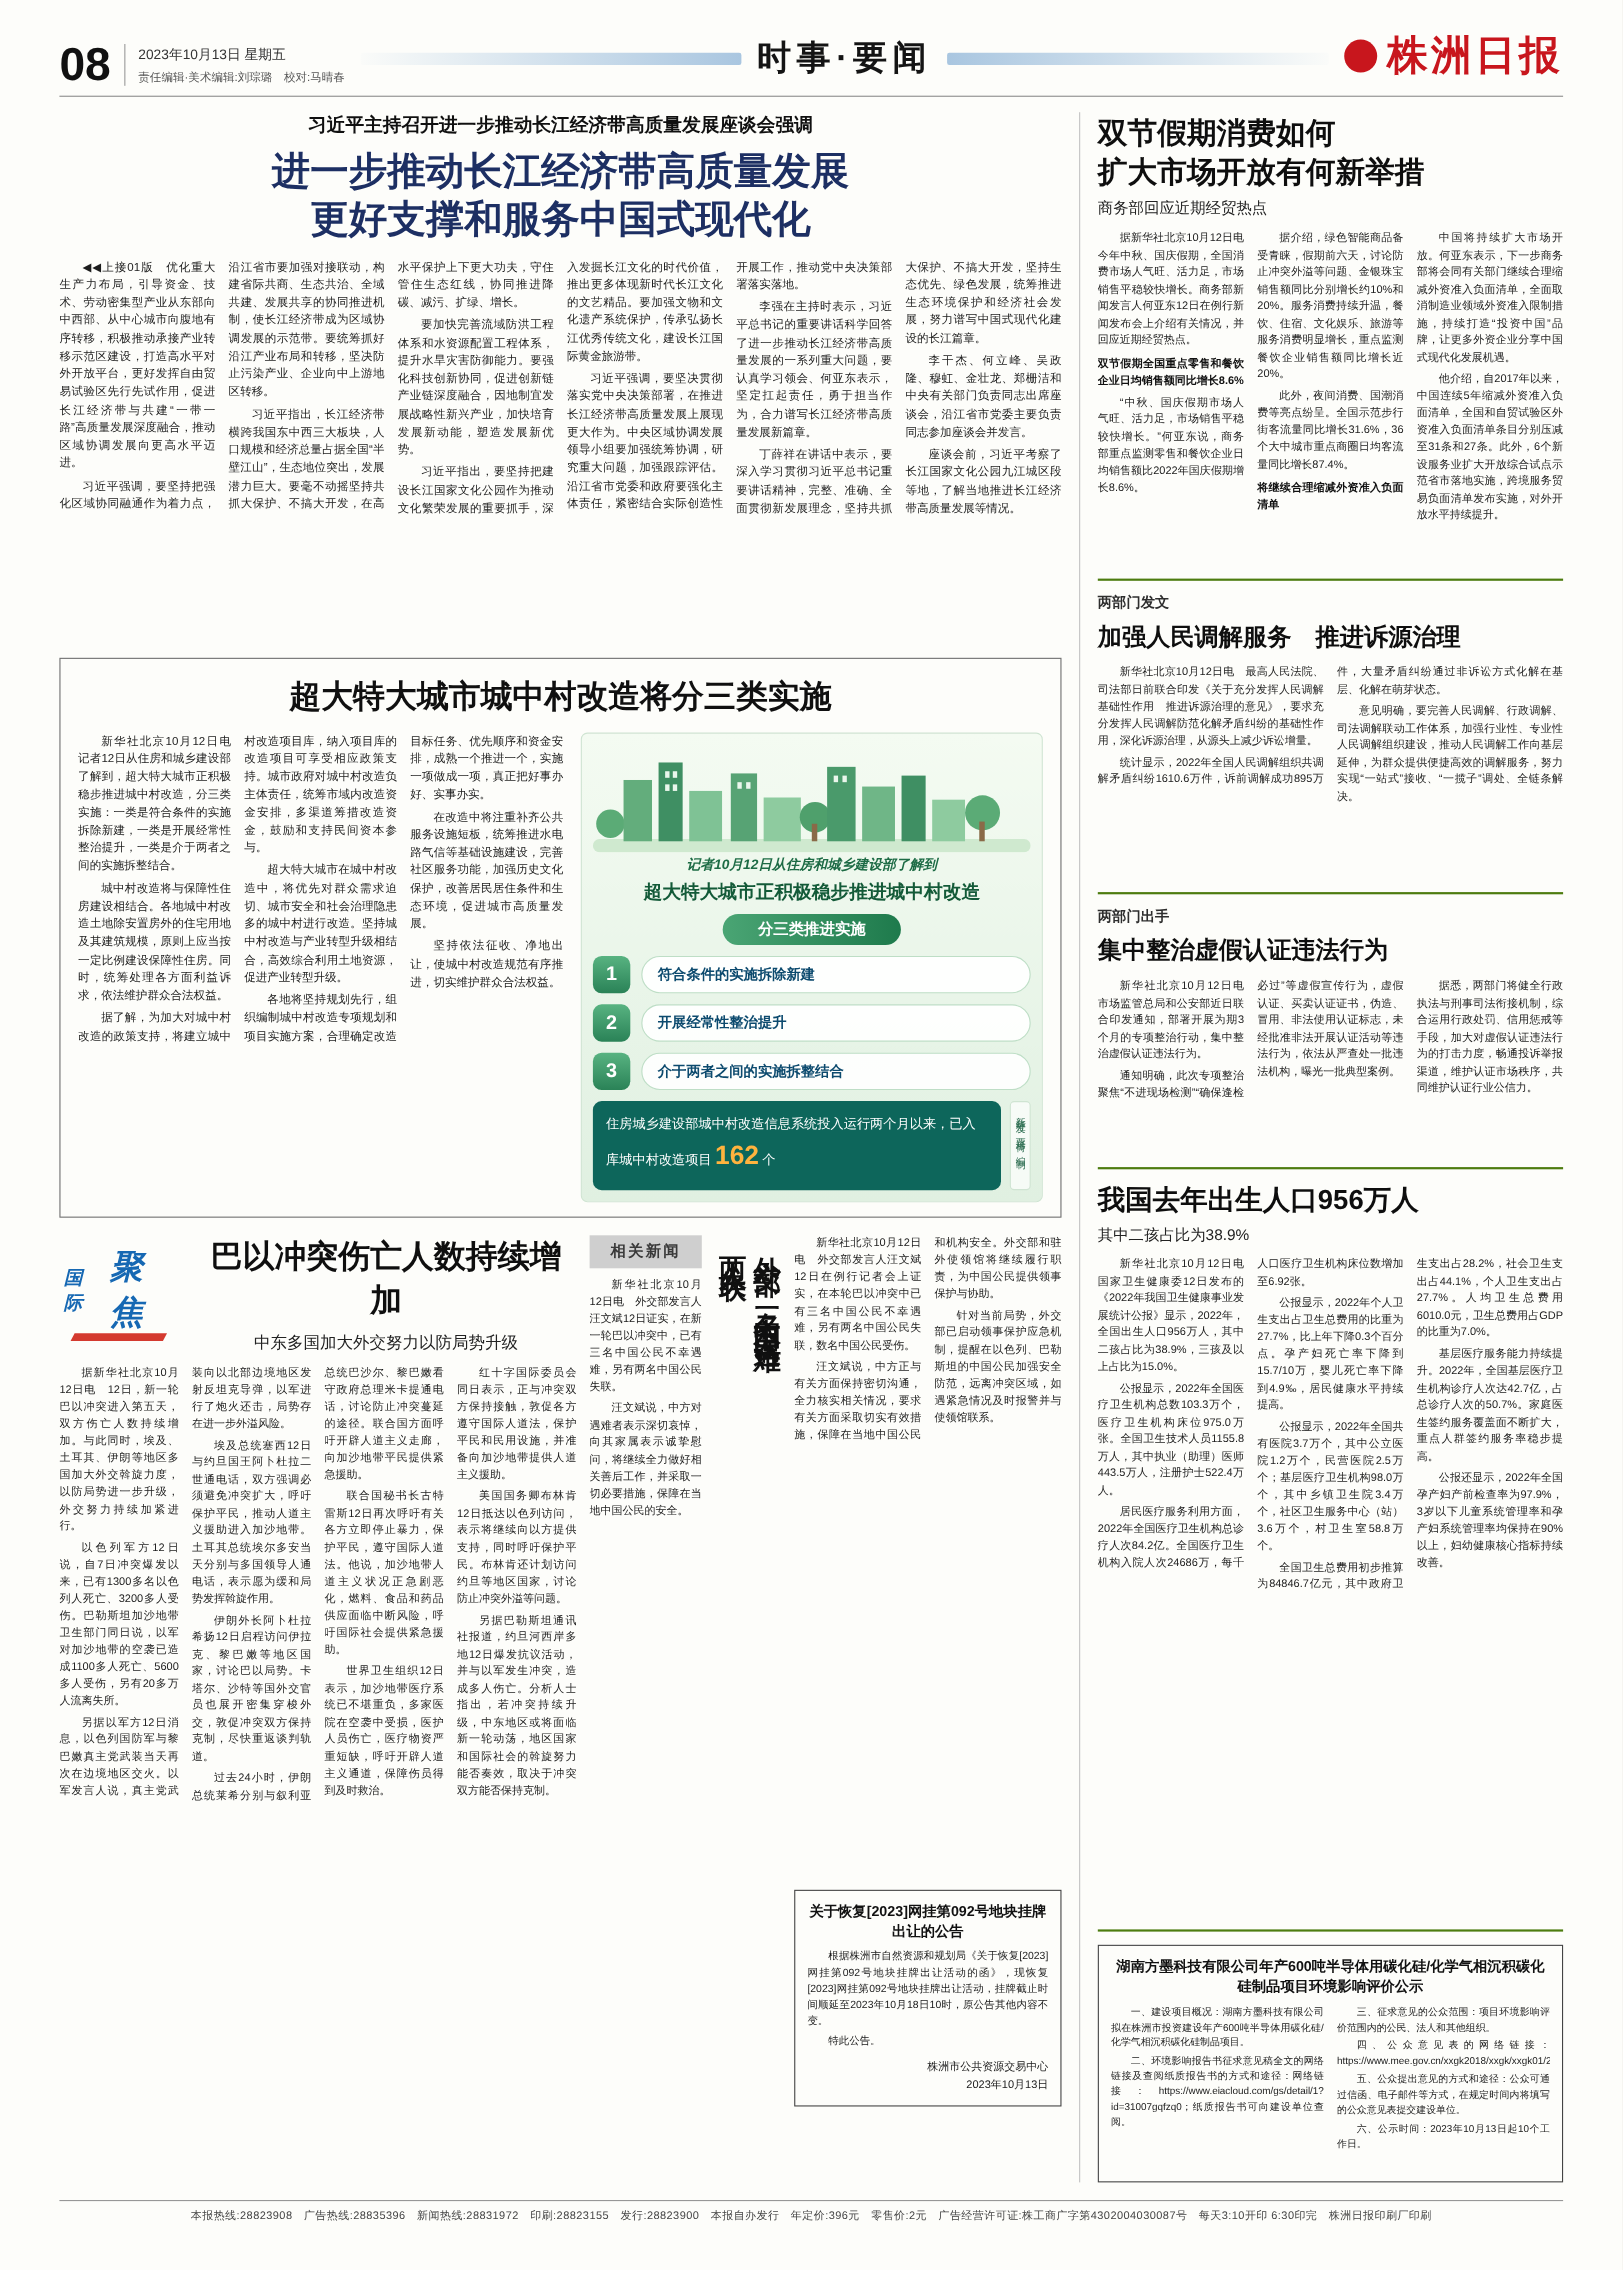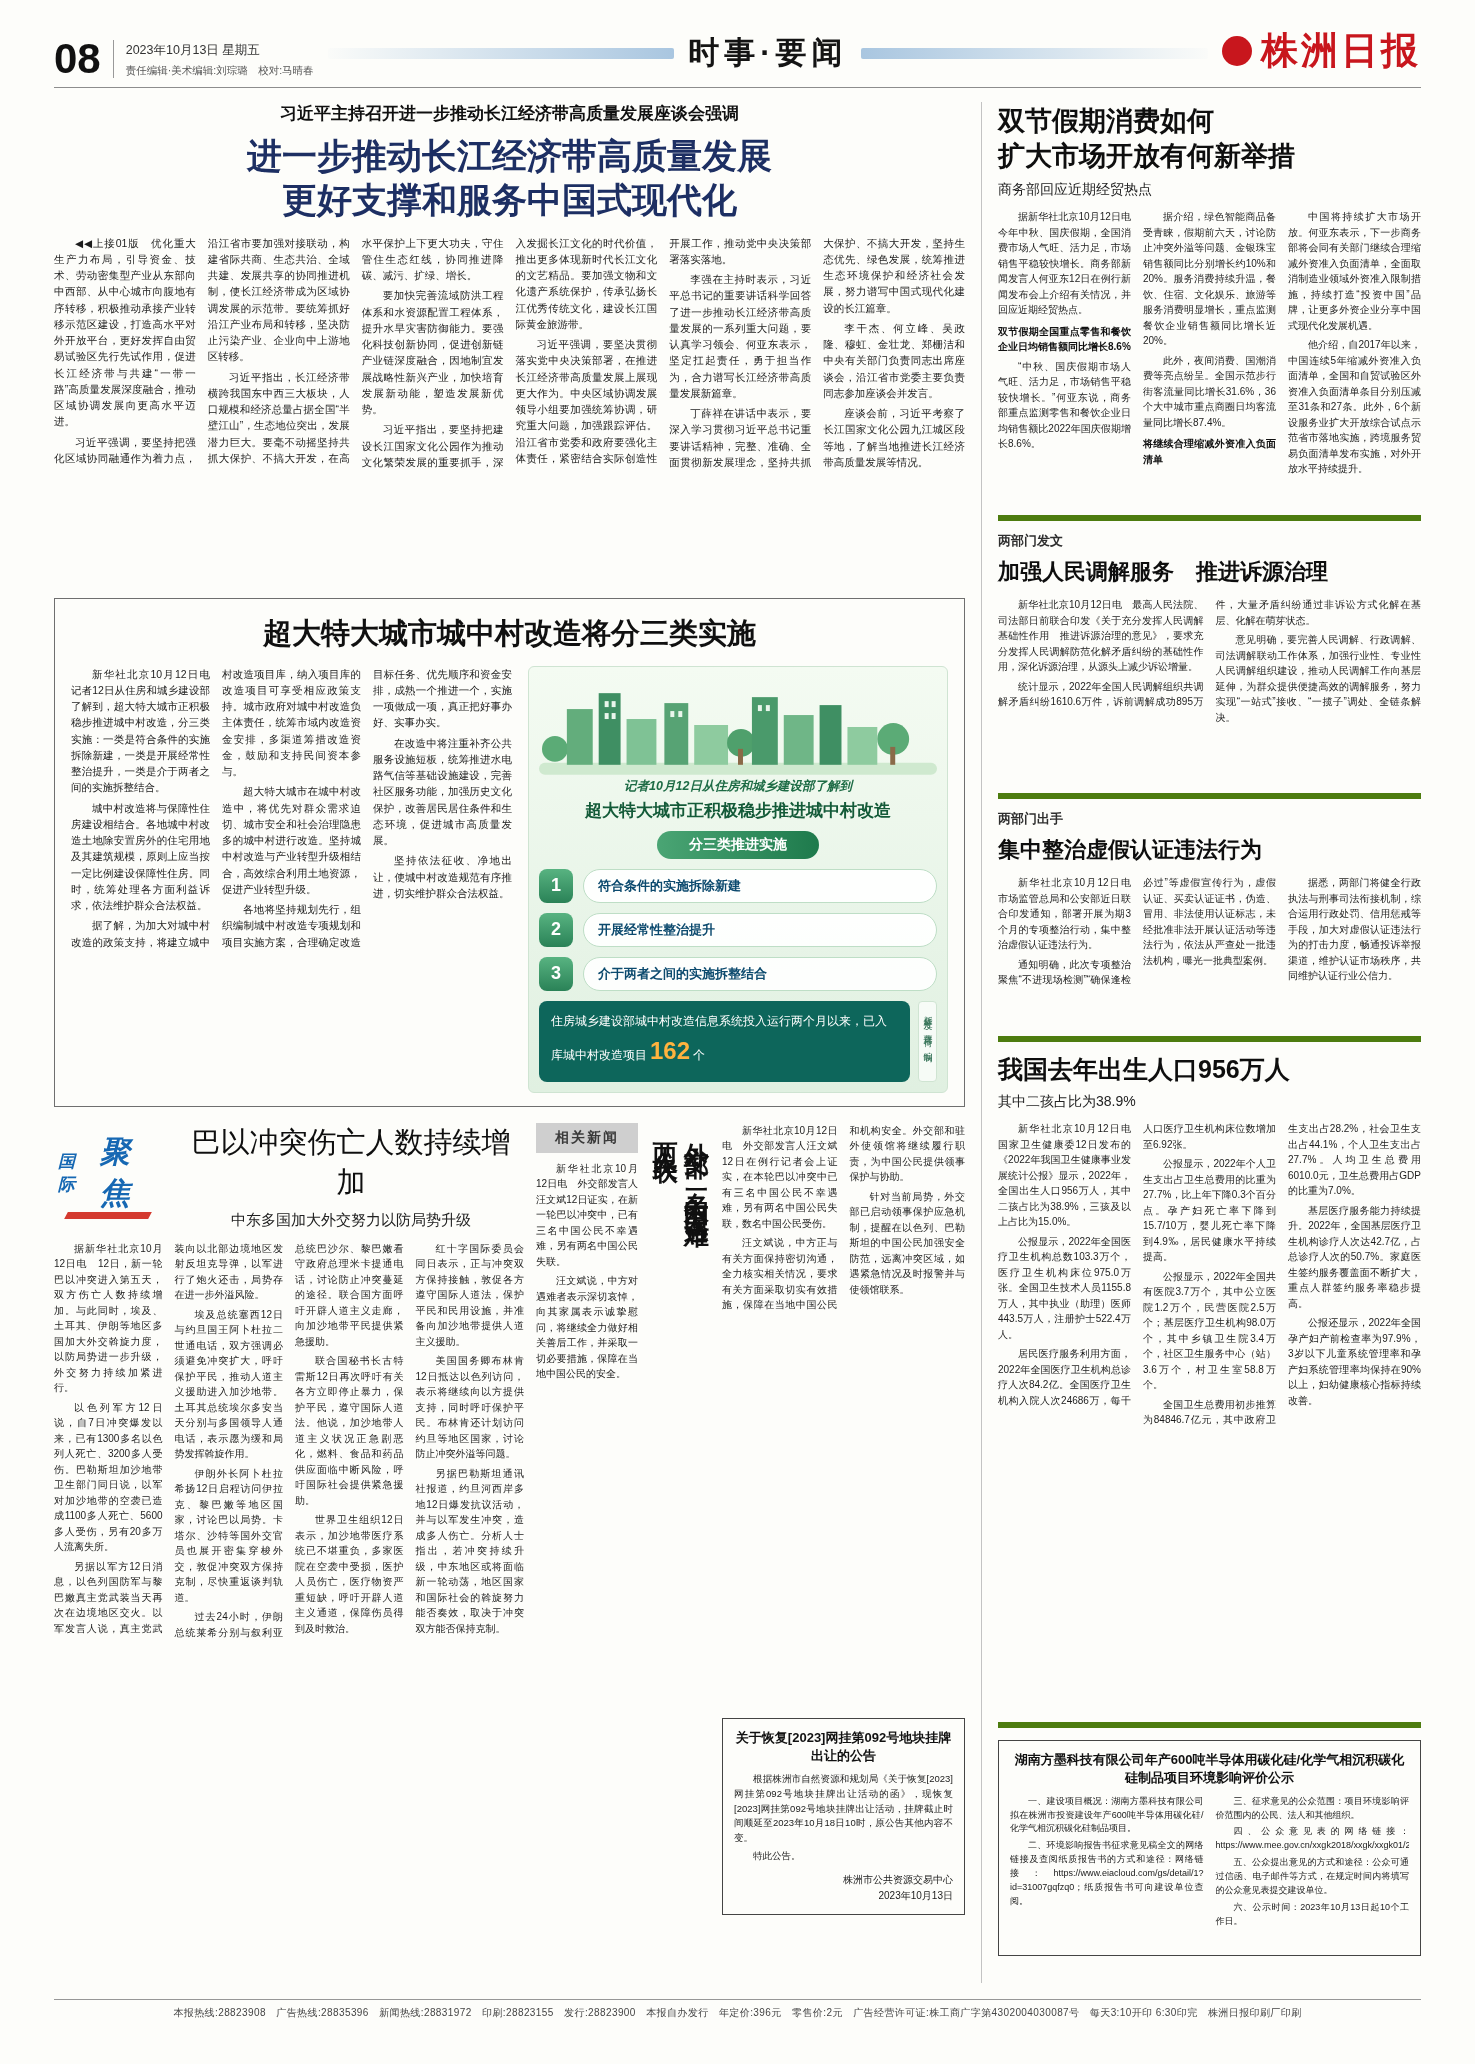--- a/index.html
+++ b/index.html
@@ -62,21 +62,21 @@
 
   
   .intl { display:flex; gap:12px; margin-top:16px; }
   .intl-left { width:470px; }
   .intl-header { display:flex; align-items:center; gap:14px; }
   .intl-badge { position:relative; display:inline-flex; flex-direction:row; align-items:center; width:110px; padding:2px 4px 8px; }
   .intl-badge::after { content:""; position:absolute; left:12px; bottom:3px; width:84px; height:7px; background:#d43a2f; transform:skewX(-28deg); }
   .intl-badge .b1 { font-size:17px; font-weight:900; font-style:italic; color:#1668b3; letter-spacing:6px; }
   .intl-badge .b2 { font-size:30px; font-weight:900; font-style:italic; color:#1668b3; letter-spacing:3px; position:relative; z-index:1; }
   .intl-titles { flex:1; text-align:center; }
-  .intl-title { font-size:29px; font-weight:400; color:#0f0f0f; }
+  .intl-title { font-size:29px; font-weight:700; color:#0f0f0f; }
   .intl-sub { font-size:15px; color:#222; margin-top:8px; }
   .intl-body { height:742px; margin-top:11px; font-size:10px; }
   .intl-right { flex:1; display:flex; gap:10px; }
   .related { width:102px; }
   .related-header { background:#cfcfcf; color:#3a3a3a; text-align:center; font-size:14px; font-weight:800; padding:6px 0; letter-spacing:2px; }
   .related-body { height:808px; overflow:hidden; font-size:10px; line-height:1.55; margin-top:8px; }
   .vtitle { width:64px; writing-mode:vertical-rl; font-size:25px; font-weight:900; line-height:1.25; letter-spacing:5px; color:#101010; height:620px; }
   .related-cont { flex:1; display:flex; flex-direction:column; }
   .related-cont-body { height:585px; overflow:hidden; font-size:10px; }
 
@@ -84,21 +84,21 @@
   .notice { border:1px solid #444; padding:10px 11px; background:#fdfdfa; }
   .notice-a { margin-top:10px; }
   .notice-title { text-align:center; font-weight:800; font-size:13px; line-height:1.4; margin-bottom:7px; color:#111; }
   .notice-body { font-size:9.5px; line-height:1.55; overflow:hidden; }
   .notice-body p { margin-bottom:3px; }
   .notice-sign { text-align:right; font-size:10px; margin-top:6px; line-height:1.6; }
   .notice-b { margin-top:12px; }
   .notice-b .notice-body { height:150px; font-size:9px; }
 
   
-  .rail-article { border-bottom:6px solid #4d7c0f; padding:11px 0 6px; }
+  .rail-article { border-bottom:2px solid #4d7c0f; padding:11px 0 17px; }
   .rail-article:first-child { padding-top:2px; }
   .rail-title-lg { font-size:27px; font-weight:900; line-height:1.3; color:#0e0e0e; }
   .rail-sub { font-size:14px; color:#222; margin-top:7px; }
   .rail-kicker { font-size:13px; font-weight:700; color:#2e2e2e; margin-bottom:7px; }
   .rail-title { font-size:22px; font-weight:900; color:#0e0e0e; }
   .rail-title-lg2 { font-size:25px; font-weight:900; color:#0e0e0e; }
   .rail-body { margin-top:10px; font-size:10px; }
   .h-sj { height:300px; }
   .h-tj { height:190px; }
   .h-rz { height:155px; }

